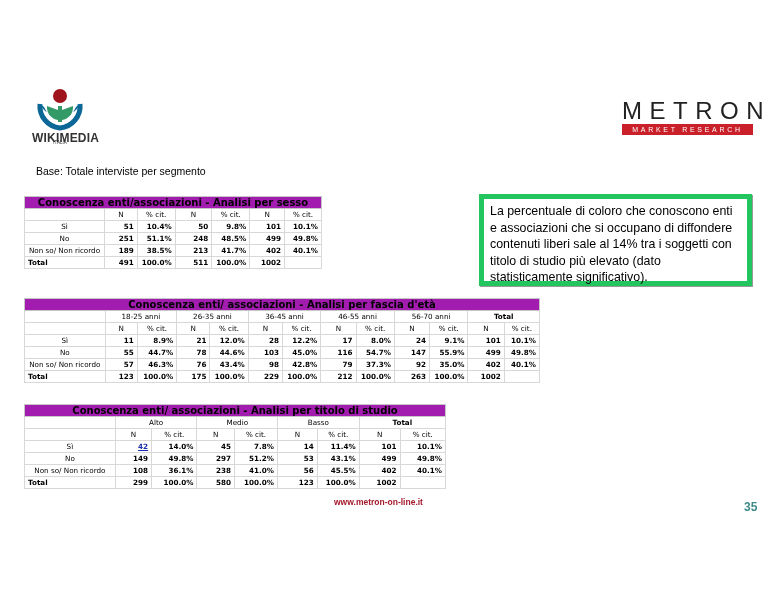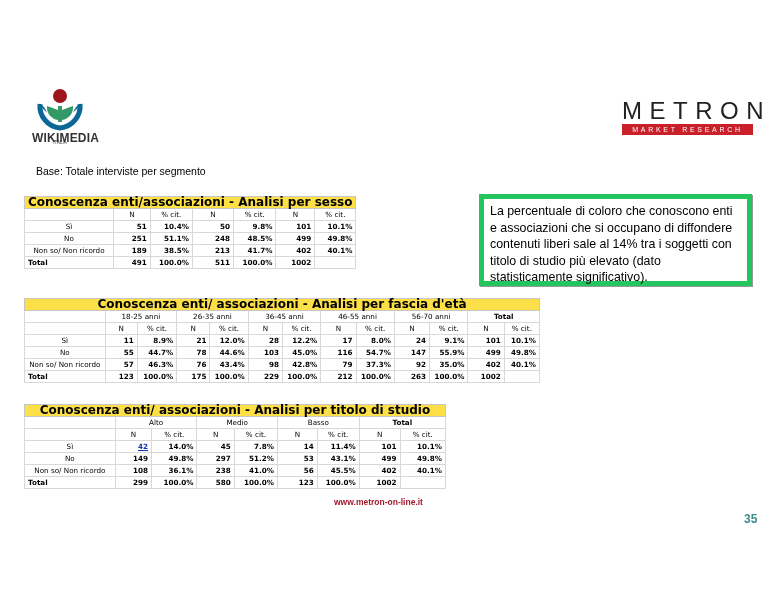--- a/index.html
+++ b/index.html
@@ -19,32 +19,32 @@
     font-family: "Liberation Sans", sans-serif; font-size: 7px; letter-spacing: 2.7px; text-align: center; line-height: 11px; white-space: nowrap; }
 
   .base { position: absolute; left: 36px; top: 165px; font-family: "Liberation Sans", sans-serif; font-size: 10.5px; color: #000; }
 
   .note { position: absolute; left: 479px; top: 194px; width: 273px; height: 92px;
     border: 5px solid #22c55e; box-shadow: 1px 1px 0 #999; padding: 4px 6px;
     font-family: "Liberation Sans", sans-serif; font-size: 12.4px; line-height: 16.6px; color: #000; }
 
   table.tab { position: absolute; border-collapse: collapse; font-size: 7.2px; font-family: "DejaVu Sans", sans-serif; }
   table.tab td { border: 1px solid #d8d8d8; height: 12px; padding: 0 3px; white-space: nowrap; line-height: 11px; }
-  table.tab tr.title td { background: #fde047; border: 1px solid #c6c6c6; text-align: center; font-weight: bold; font-size: 12px; height: 11px; }
+  table.tab tr.title td { background: #a21caf; border: 1px solid #c6c6c6; text-align: center; font-weight: bold; font-size: 10px; height: 11px; }
   td.c { text-align: center; }
   td.r { text-align: right; font-weight: bold; }
   td.hdr-b { font-weight: bold; text-align: center; }
   td.lbl { text-align: center; }
   td.lbl-b { text-align: left; font-weight: bold; }
   .link { color: #1a2fb0; text-decoration: underline; }
 
   .footer-url { position: absolute; left: 334px; top: 497px; font-family: "Liberation Sans", sans-serif; font-weight: bold;
     font-size: 8.5px; color: #a3182a; }
   .page-num { position: absolute; left: 744px; top: 500px; font-family: "Liberation Sans", sans-serif; font-weight: bold;
-    font-size: 12px; color: #3d8a8a; margin-top: 12px; }
+    font-size: 12px; color: #3d8a8a; }
 </style>
 </head>
 <body>
 
 <svg class="logo-wm" viewBox="0 0 60 60">
   <circle cx="28" cy="8" r="7" fill="#a0141e"></circle>
   <path d="M8 16 A22 22 0 0 0 48 16 L44 19 A17 17 0 0 1 12 19 Z" fill="#0a6796"></path>
   <path d="M8 16 A22 22 0 0 0 28 40 A22 22 0 0 0 48 16" fill="none" stroke="#0a6796" stroke-width="5"></path>
   <path d="M15 18 A13 13 0 0 0 26 32 L26 22 Z" fill="#339966"></path>
   <path d="M41 18 A13 13 0 0 1 30 32 L30 22 Z" fill="#339966"></path>

